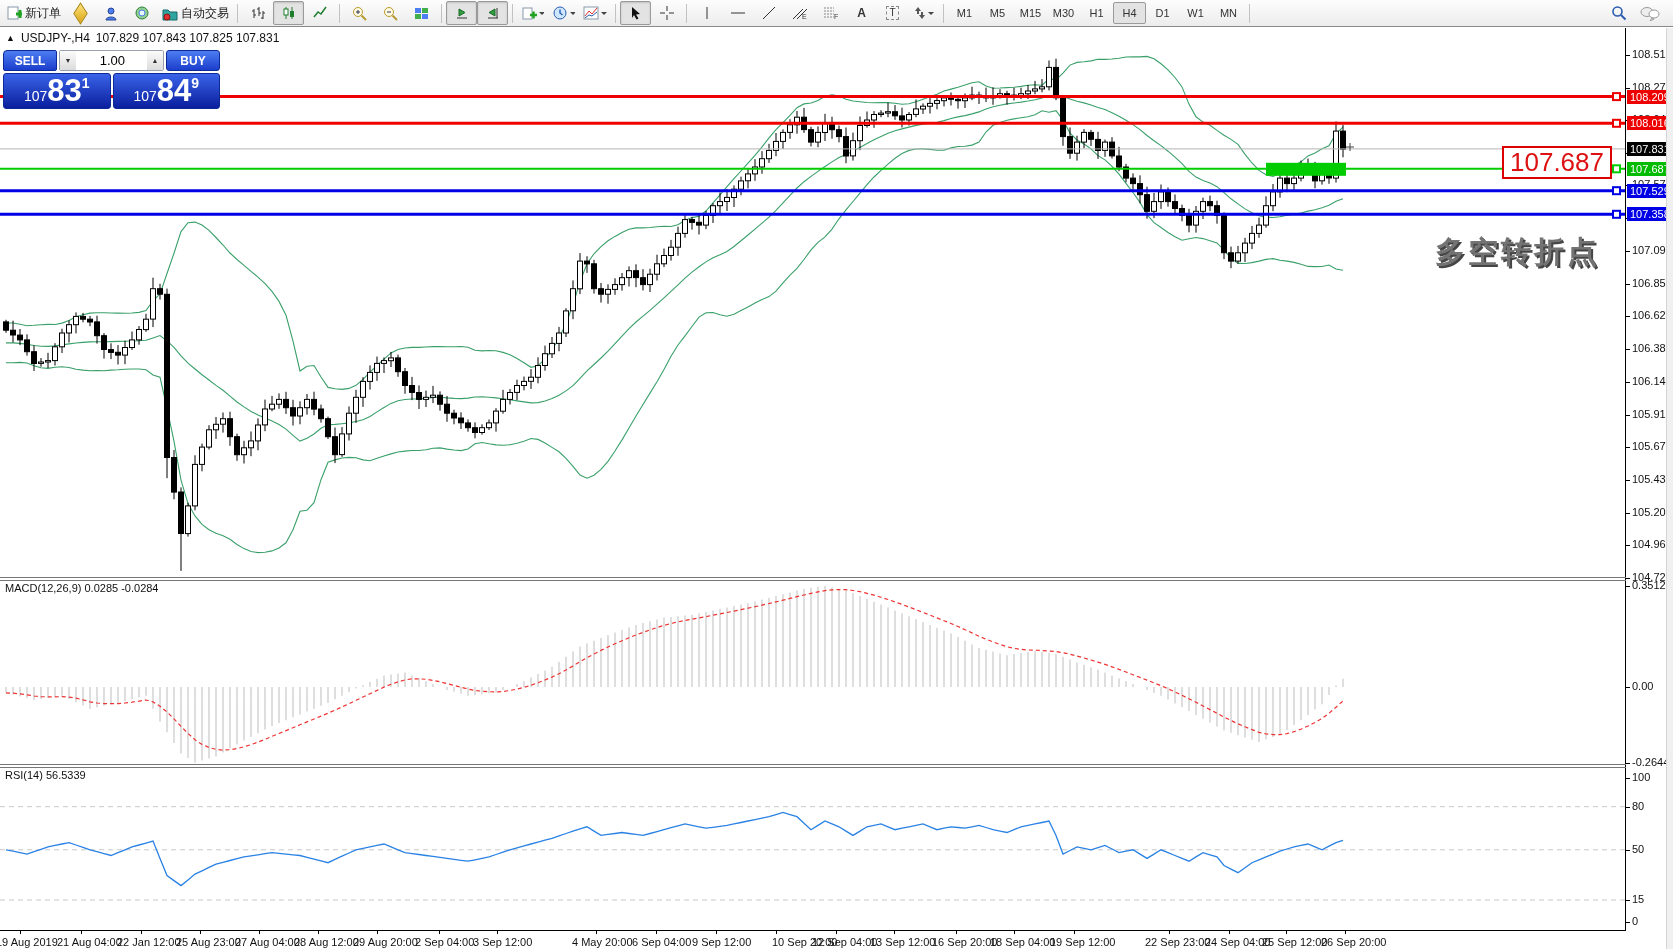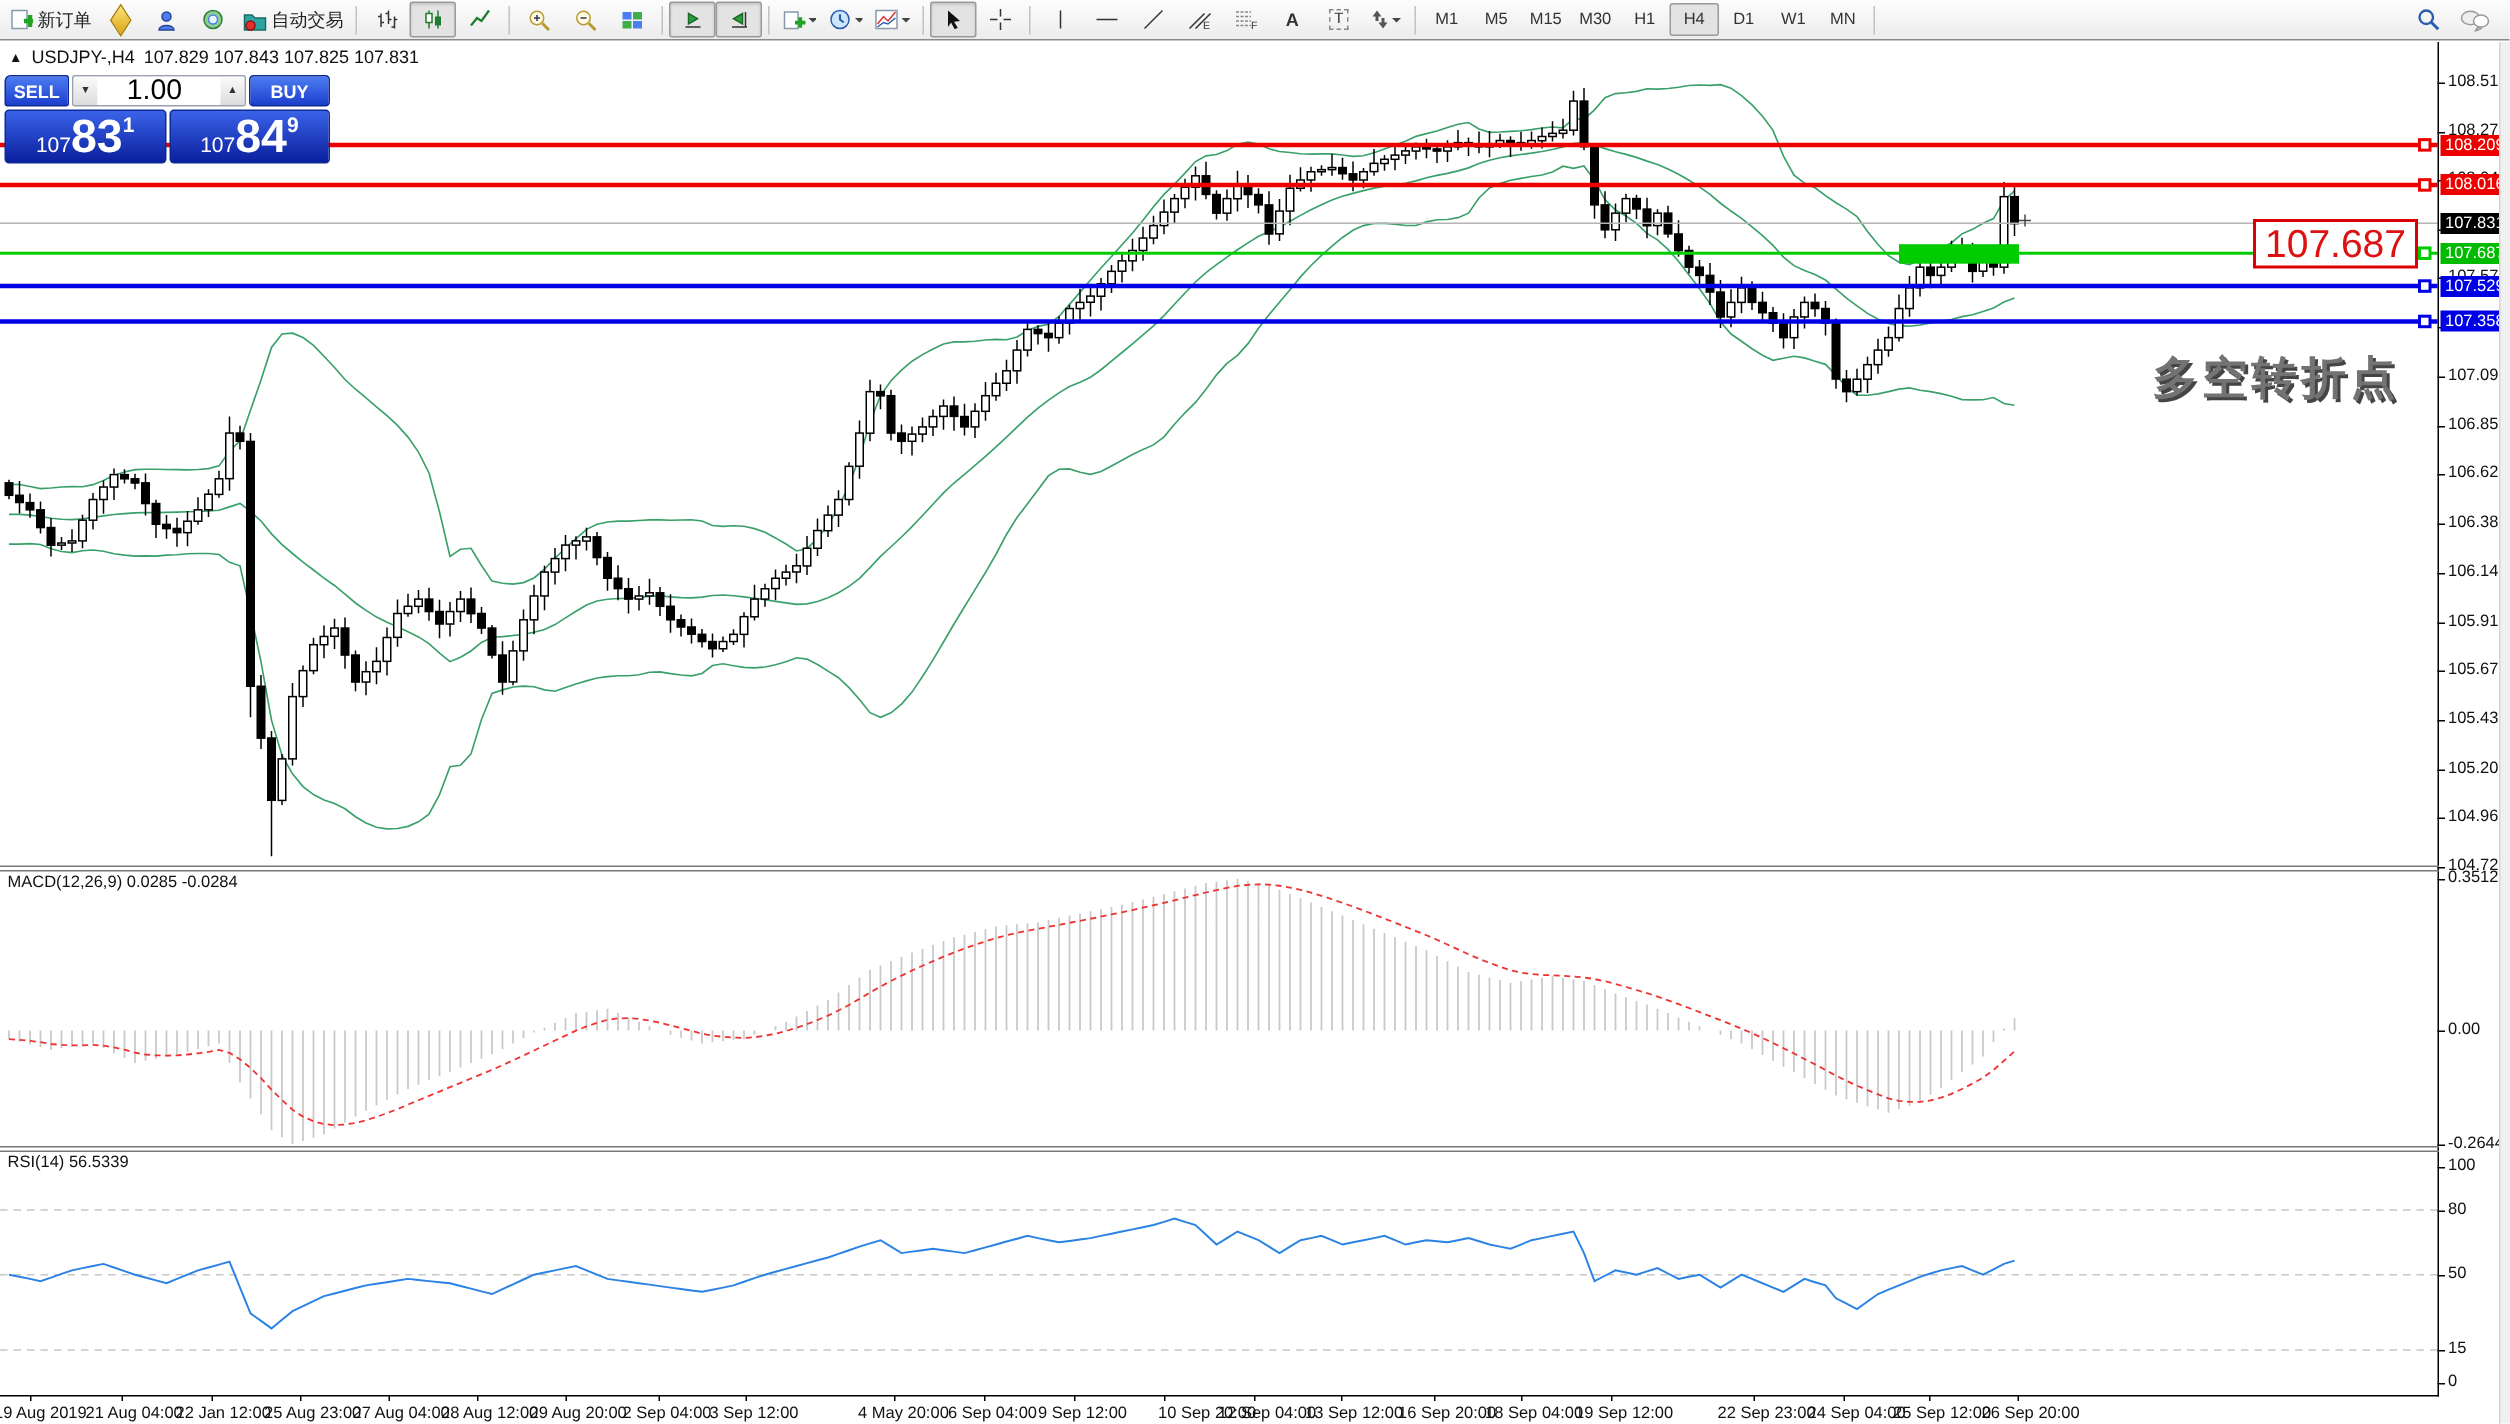--- a/index.html
+++ b/index.html
@@ -32,25 +32,25 @@
   .rstrip{position:absolute;left:1666px;top:28px;width:7px;height:921px;background:#f0f0f0;border-left:1px solid #d5d5d5;z-index:3;}
   .panel-lbl{position:absolute;font-size:11px;color:#111;z-index:3;white-space:pre;text-align:right;}
   
   .ohlc{position:absolute;left:6px;top:31px;font-size:12px;color:#111;z-index:4;display:flex;gap:6px;align-items:center;}
   .ohlc .tri{font-size:9px;}
   
   .ocp{position:absolute;left:3px;top:50px;width:217px;z-index:5;}
   .ocp-row1{display:flex;gap:2px;height:21px;}
   .btn-blue{background:linear-gradient(#4d7df2,#1b3ecc);color:#fff;border:1px solid #0c2a96;border-radius:3px;
     display:flex;align-items:center;justify-content:center;font-size:12px;font-weight:bold;box-sizing:border-box;}
-  .ocp-sell{width:43px;border-radius:4px 2px 2px 2px;}
+  .ocp-sell{width:54px;border-radius:4px 2px 2px 2px;}
   .ocp-buy{width:54px;margin-left:auto;}
   .vol{flex:1;display:flex;border:1px solid #9aa0ad;background:#fff;border-radius:2px;overflow:hidden;}
   .vol button{width:16px;border:none;background:linear-gradient(#fbfbfb,#dcdcdc);font-size:7px;color:#333;padding:0;}
-  .vol input{flex:1;border:none;outline:none;text-align:center;font-size:19px;padding-right:8px;min-width:0;}
+  .vol input{flex:1;border:none;outline:none;text-align:right;font-size:13px;padding-right:22px;min-width:0;}
   .ocp-row2{display:flex;gap:2px;height:36px;margin-top:2px;}
   .bigpx{flex:1;background:linear-gradient(#3a63e8,#0a1f9e);display:flex;align-items:flex-end;justify-content:center;
     color:#fff;border:1px solid #0c2a96;border-radius:3px;padding-bottom:2px;}
   .bigpx .sm{font-size:14px;margin-bottom:2px;}
   .bigpx .bg{font-size:31px;font-weight:bold;line-height:30px;}
   .bigpx .sup{font-size:14px;font-weight:bold;align-self:flex-start;margin-top:1px;}
   
   .annot-box{position:absolute;left:1502px;top:146px;width:110px;height:33px;box-sizing:border-box;
     border:2px solid #dd0000;background:#fff;color:#dd1111;font-size:26px;line-height:29px;text-align:center;z-index:4;}
   .annot-cn{position:absolute;left:1435px;top:232px;font-size:30px;font-weight:bold;color:#737373;

